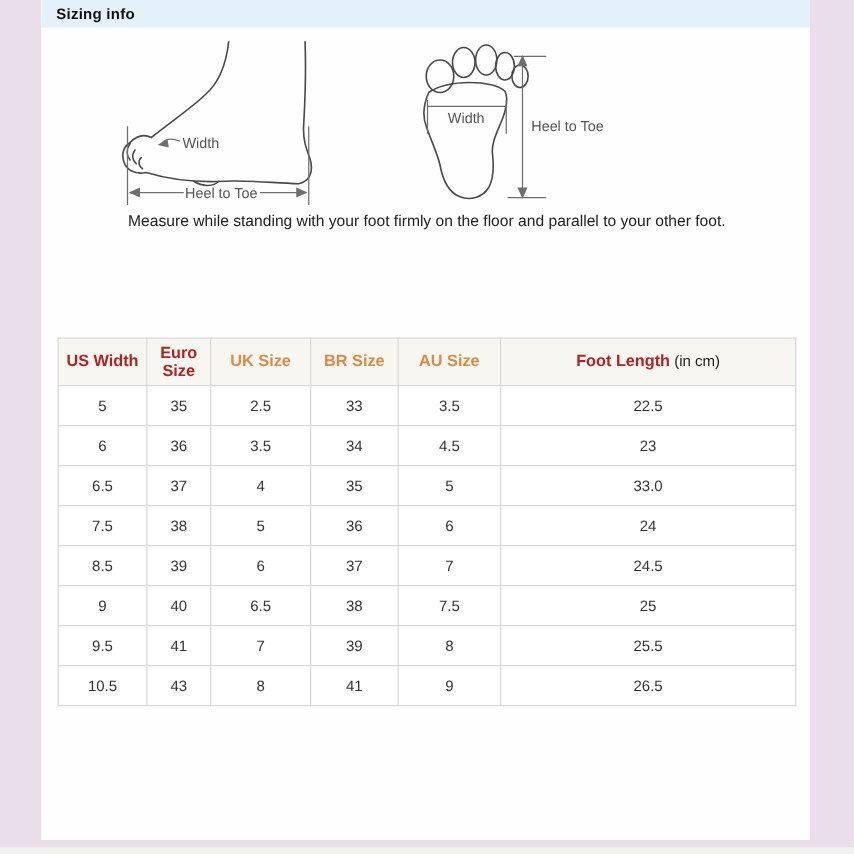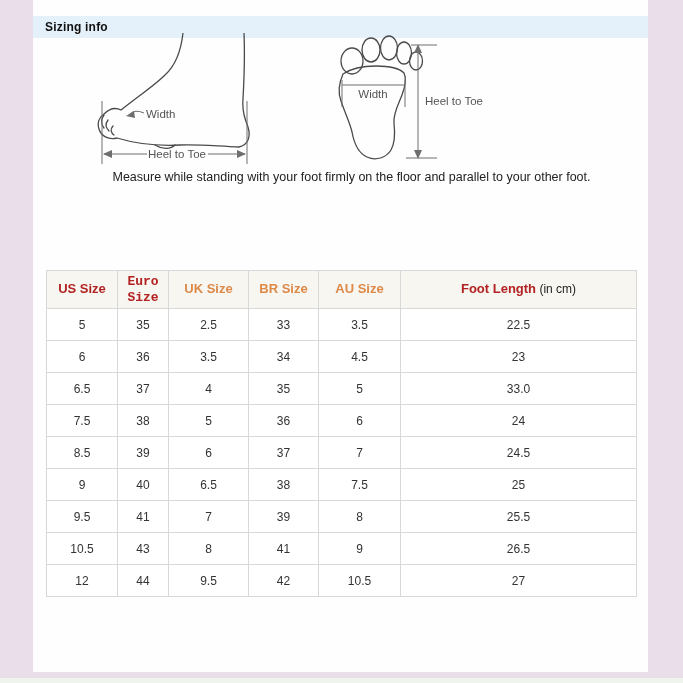--- a/index.html
+++ b/index.html
@@ -14,31 +14,30 @@
     position:absolute; left:33px; top:0;
     width:615px; height:672px;
     background:#fdfefd;
   }
   .header-bar {
     height:22px;
     background:#e5f1fa;
     display:flex; align-items:center;
     padding-left:12px;
     box-sizing:border-box;
-    margin-top:16px;
   }
   .section-title {
     font-size:12px; font-weight:bold; color:#101010;
     letter-spacing:.2px;
   }
   .diagram-svg { position:absolute; }
   #side-view-svg   { left:62px;  top:33px; }
   #bottom-view-svg { left:302px; top:33px; }
   .caption {
-    position:absolute; top:170px; left:11px; width:100%;
+    position:absolute; top:170px; left:1px; width:100%;
     text-align:center;
     font-size:12.5px; color:#222;
   }
   table.size-table {
     position:absolute; top:270px; left:13px;
     width:590px;
     border-collapse:collapse;
     table-layout:fixed;
   }
   .size-table th, .size-table td {
@@ -135,22 +134,22 @@
     <colgroup>
       <col style="width:71px">
         <col style="width:51px">
         <col style="width:80px">
       <col style="width:70px">
         <col style="width:82px">
         <col style="width:236px">
     </colgroup>
     <thead>
       <tr id="size-table-head">
-          <th><span style="color: rgb(178, 34, 34);">US Size</span></th>
-          <th><span style="color: rgb(178, 34, 34); font-family: Liberation Mono, monospace;">Euro Size</span></th>
+          <th><span style="color: rgb(178, 34, 34);">US Width</span></th>
+          <th><span style="color: rgb(178, 34, 34);">Euro Size</span></th>
           <th><span style="color: rgb(221, 137, 72); text-align: right;">UK Size</span></th>
           <th><span style="color: rgb(221, 137, 72);">BR Size</span></th>
           <th><span style="color: rgb(221, 137, 72); margin-top: 37px;">AU Size</span></th>
           <th><span style="color: rgb(178, 34, 34);">Foot Length</span><span class="unit-note"> (in cm)</span></th>
         </tr>
     </thead>
     <tbody id="size-table-body">
         <tr>
           <td>5</td>
           <td>35</td>
@@ -208,26 +207,18 @@
           <td>25.5</td>
         </tr>
         <tr>
           <td>10.5</td>
           <td>43</td>
           <td>8</td>
           <td>41</td>
           <td>9</td>
           <td>26.5</td>
         </tr>
-        <tr>
-          <td>12</td>
-          <td>44</td>
-          <td>9.5</td>
-          <td>42</td>
-          <td>10.5</td>
-          <td>27</td>
-        </tr>
       </tbody>
   </table>
 
 </div>
 
 <div class="bottom-band"></div>
 
 </body></html>

